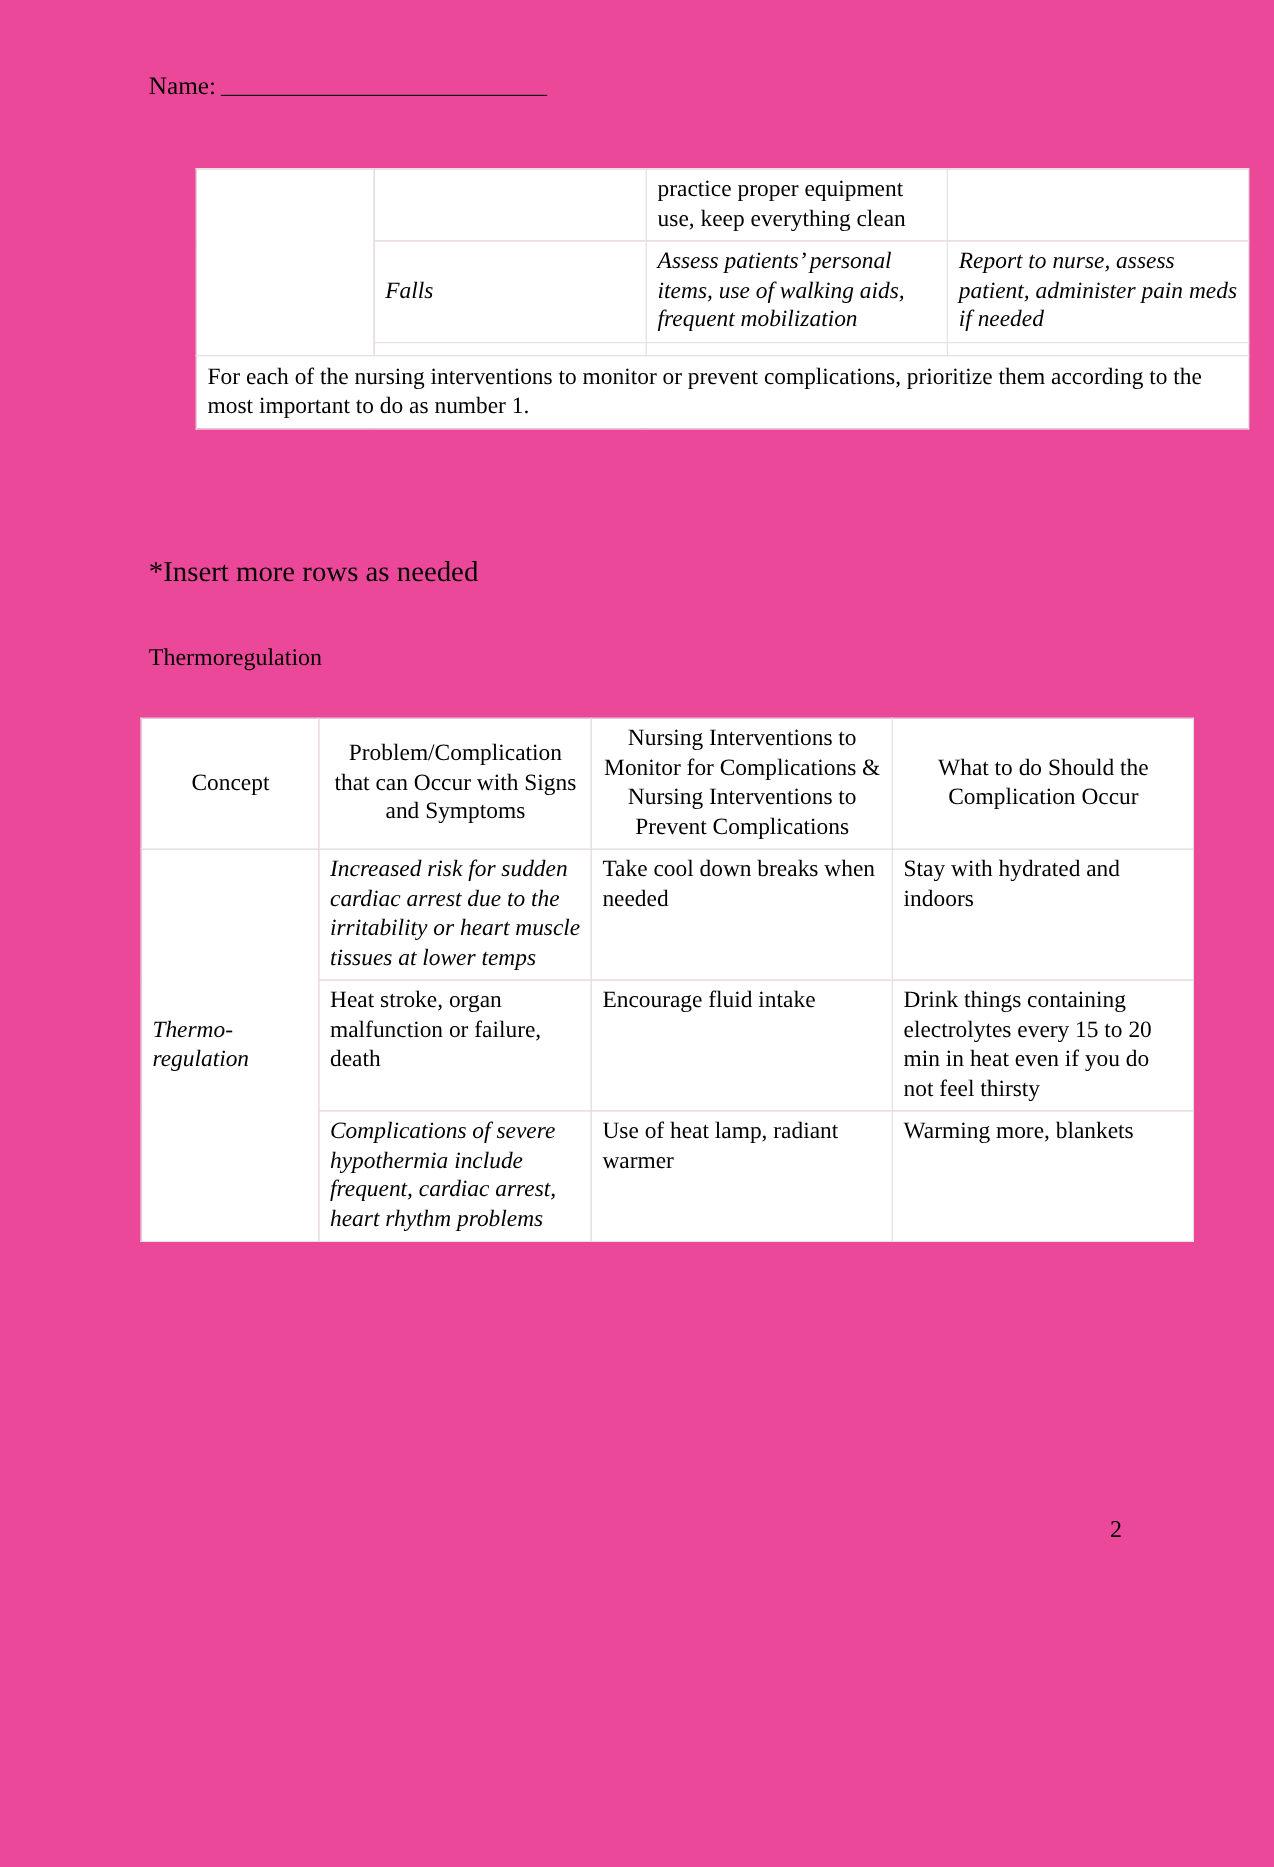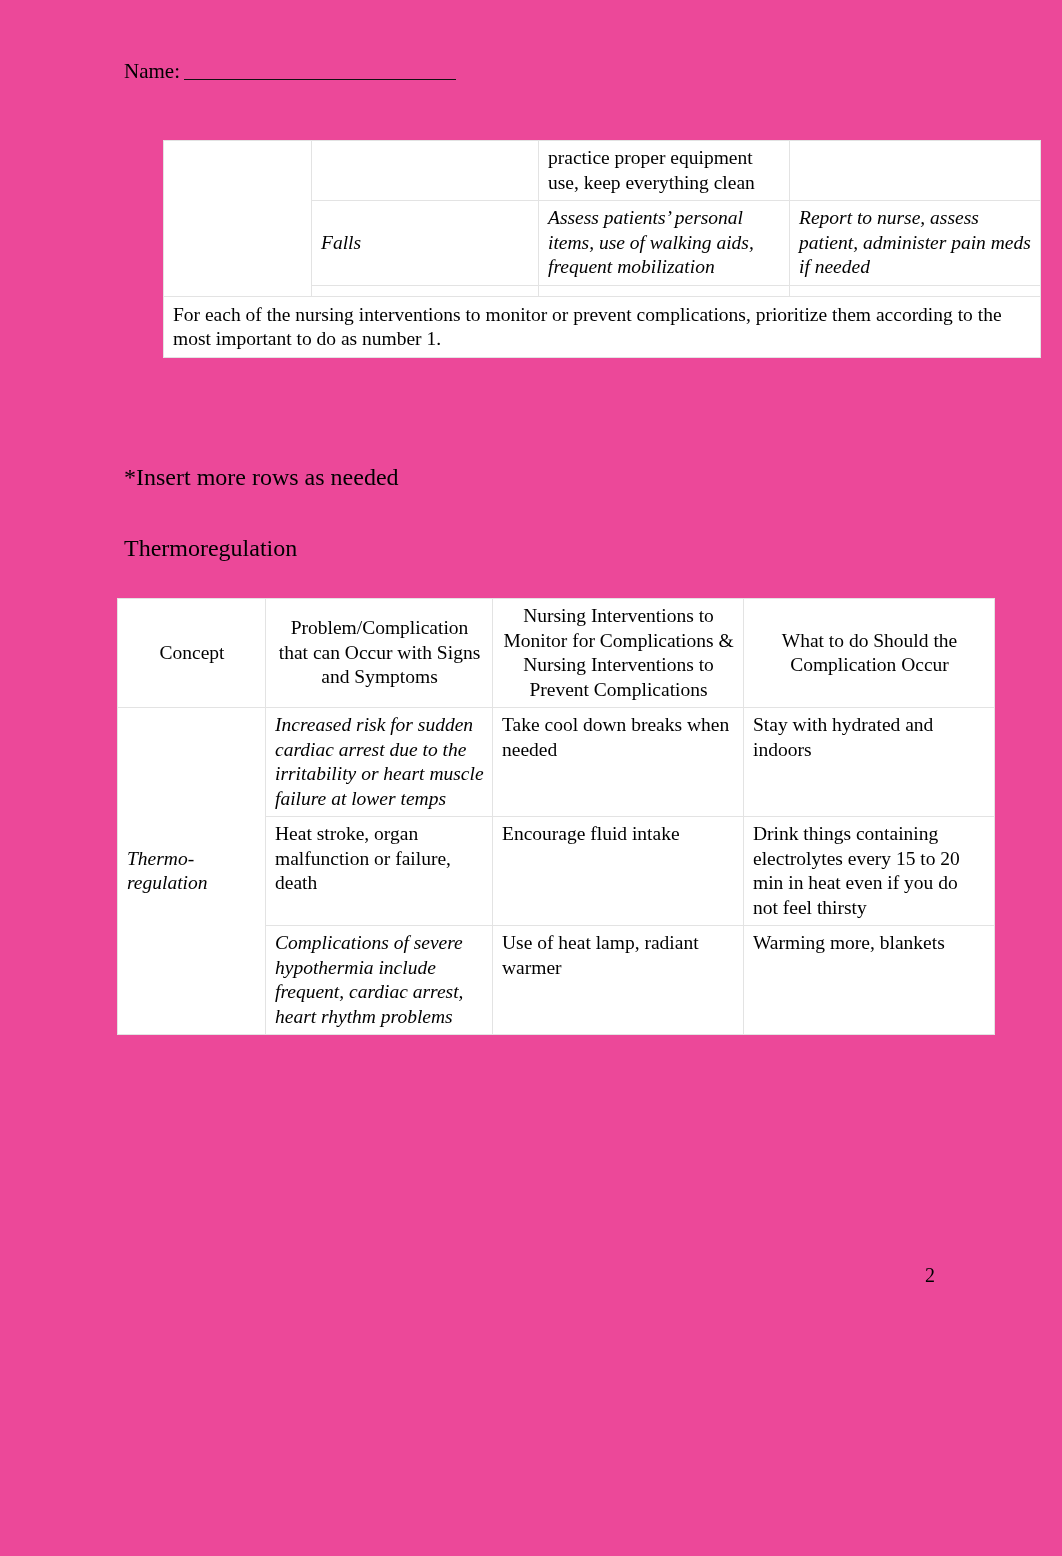--- a/index.html
+++ b/index.html
@@ -81,21 +81,21 @@
     position: absolute;
     left: 124px;
     top: 465px;
     font-size: 24px;
     line-height: 25px;
   }
   .section-heading {
     position: absolute;
     left: 124px;
     top: 536px;
-    font-size: 24px;
+    font-size: 20px;
     line-height: 25px;
   }
 
   
   #table-two {
     left: 117px;
     top: 598px;
     width: 877px;
   }
   #table-two td { height: 0; }
@@ -166,21 +166,21 @@
     </colgroup>
     <tbody>
       <tr class="t2-head">
         <td>Concept</td>
         <td>Problem/Complication that can Occur with Signs and Symptoms</td>
         <td>Nursing Interventions to Monitor for Complications &amp; Nursing Interventions to Prevent Complications</td>
         <td>What to do Should the Complication Occur</td>
       </tr>
       <tr class="t2-r1">
         <td rowspan="3" class="mid">Thermo-regulation</td>
-        <td class="mid">Increased risk for sudden cardiac arrest due to the irritability or heart muscle failure at lower temps</td>
+        <td class="mid">Increased risk for sudden cardiac arrest due to the irritability or heart muscle tissues at lower temps</td>
         <td>Take cool down breaks when needed</td>
         <td>Stay with hydrated and indoors</td>
       </tr>
       <tr class="t2-r2">
         <td>Heat stroke, organ malfunction or failure, death</td>
         <td>Encourage fluid intake</td>
         <td>Drink things containing electrolytes every 15 to 20 min in heat even if you do not feel thirsty</td>
       </tr>
       <tr class="t2-r3">
         <td class="mid">Complications of severe hypothermia include frequent, cardiac arrest, heart rhythm problems</td>

